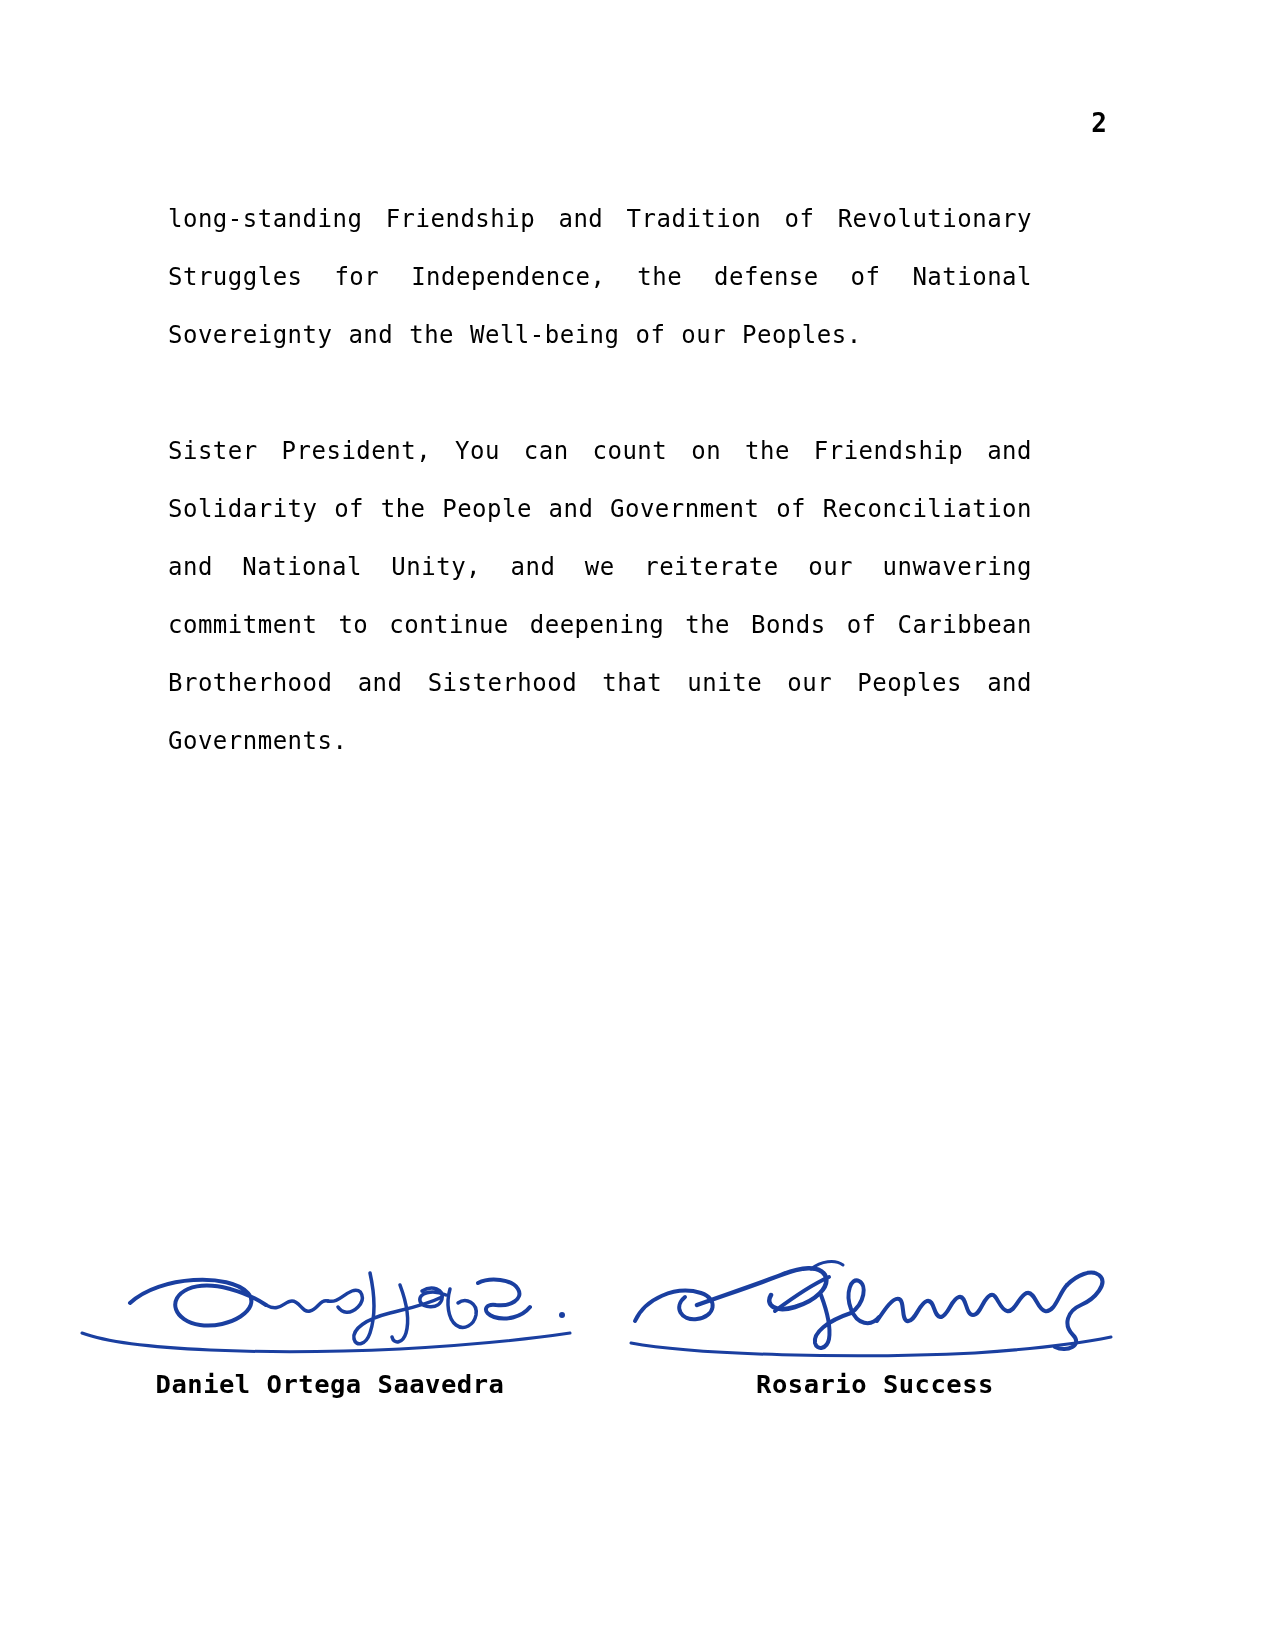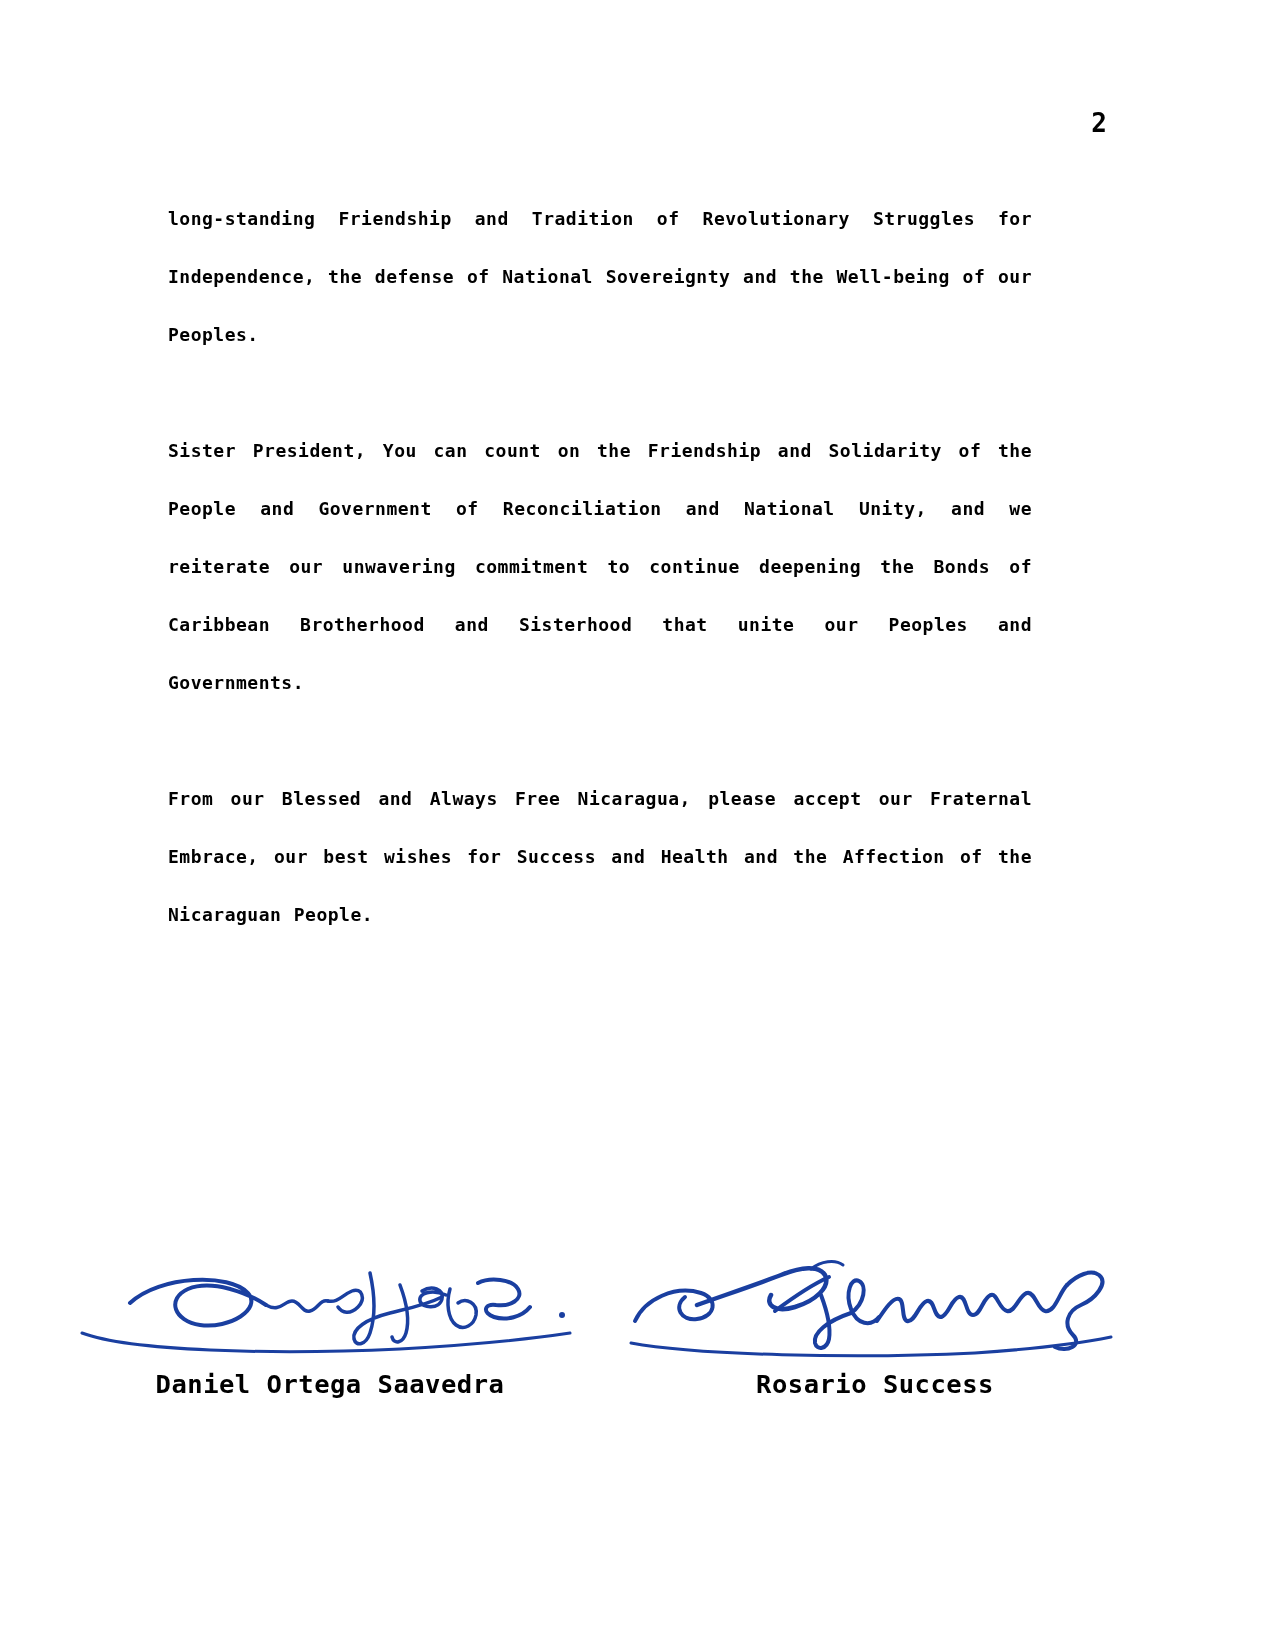--- a/index.html
+++ b/index.html
@@ -27,22 +27,22 @@
     color: #000;
     letter-spacing: 0;
   }
   .body-block {
     position: absolute;
     top: 190px;
     left: 168px;
     width: 880px;
   }
   .para {
-    font-size: 18px;
-    font-weight: bold;
+    font-size: 24px;
+    font-weight: normal;
     line-height: 58px;
     text-align: justify;
     text-justify: inter-word;
     margin: 0 16px 58px 0;
     letter-spacing: 0.5px;
     word-spacing: 1px;
   }
   .para:last-child {
     margin-bottom: 0;
   }
@@ -85,21 +85,20 @@
 </head>
 <body>
 
 <div class="page">
 
   <div class="page-number">2</div>
 
   <div class="body-block">
     <p class="para">long-standing Friendship and Tradition of Revolutionary Struggles for Independence, the defense of National Sovereignty and the Well-being of our Peoples.</p>
     <p class="para">Sister President, You can count on the Friendship and Solidarity of the People and Government of Reconciliation and National Unity, and we reiterate our unwavering commitment to continue deepening the Bonds of Caribbean Brotherhood and Sisterhood that unite our Peoples and Governments.</p>
-    <p class="para">From our Blessed and Always Free Nicaragua, please accept our Fraternal Embrace, our best wishes for Success and Health and the Affection of the Nicaraguan People.</p>
   </div>
 
   <div class="signatures">
 
     <div class="sig-block sig-left">
       <div class="sig-art">
         <svg width="520" height="110" viewBox="0 0 520 110" aria-hidden="true">
           <g fill="none" stroke="#1a3fa0" stroke-linecap="round" stroke-linejoin="round">
             <path d="M60 48 C90 20, 160 18, 178 38 C192 54, 160 74, 130 70 C104 66, 96 44, 118 34 C142 24, 178 38, 196 50" stroke-width="4"></path>
             <path d="M196 50 C210 58, 214 46, 222 46 C230 46, 232 58, 240 56 C248 54, 250 44, 258 46" stroke-width="3.5"></path>

